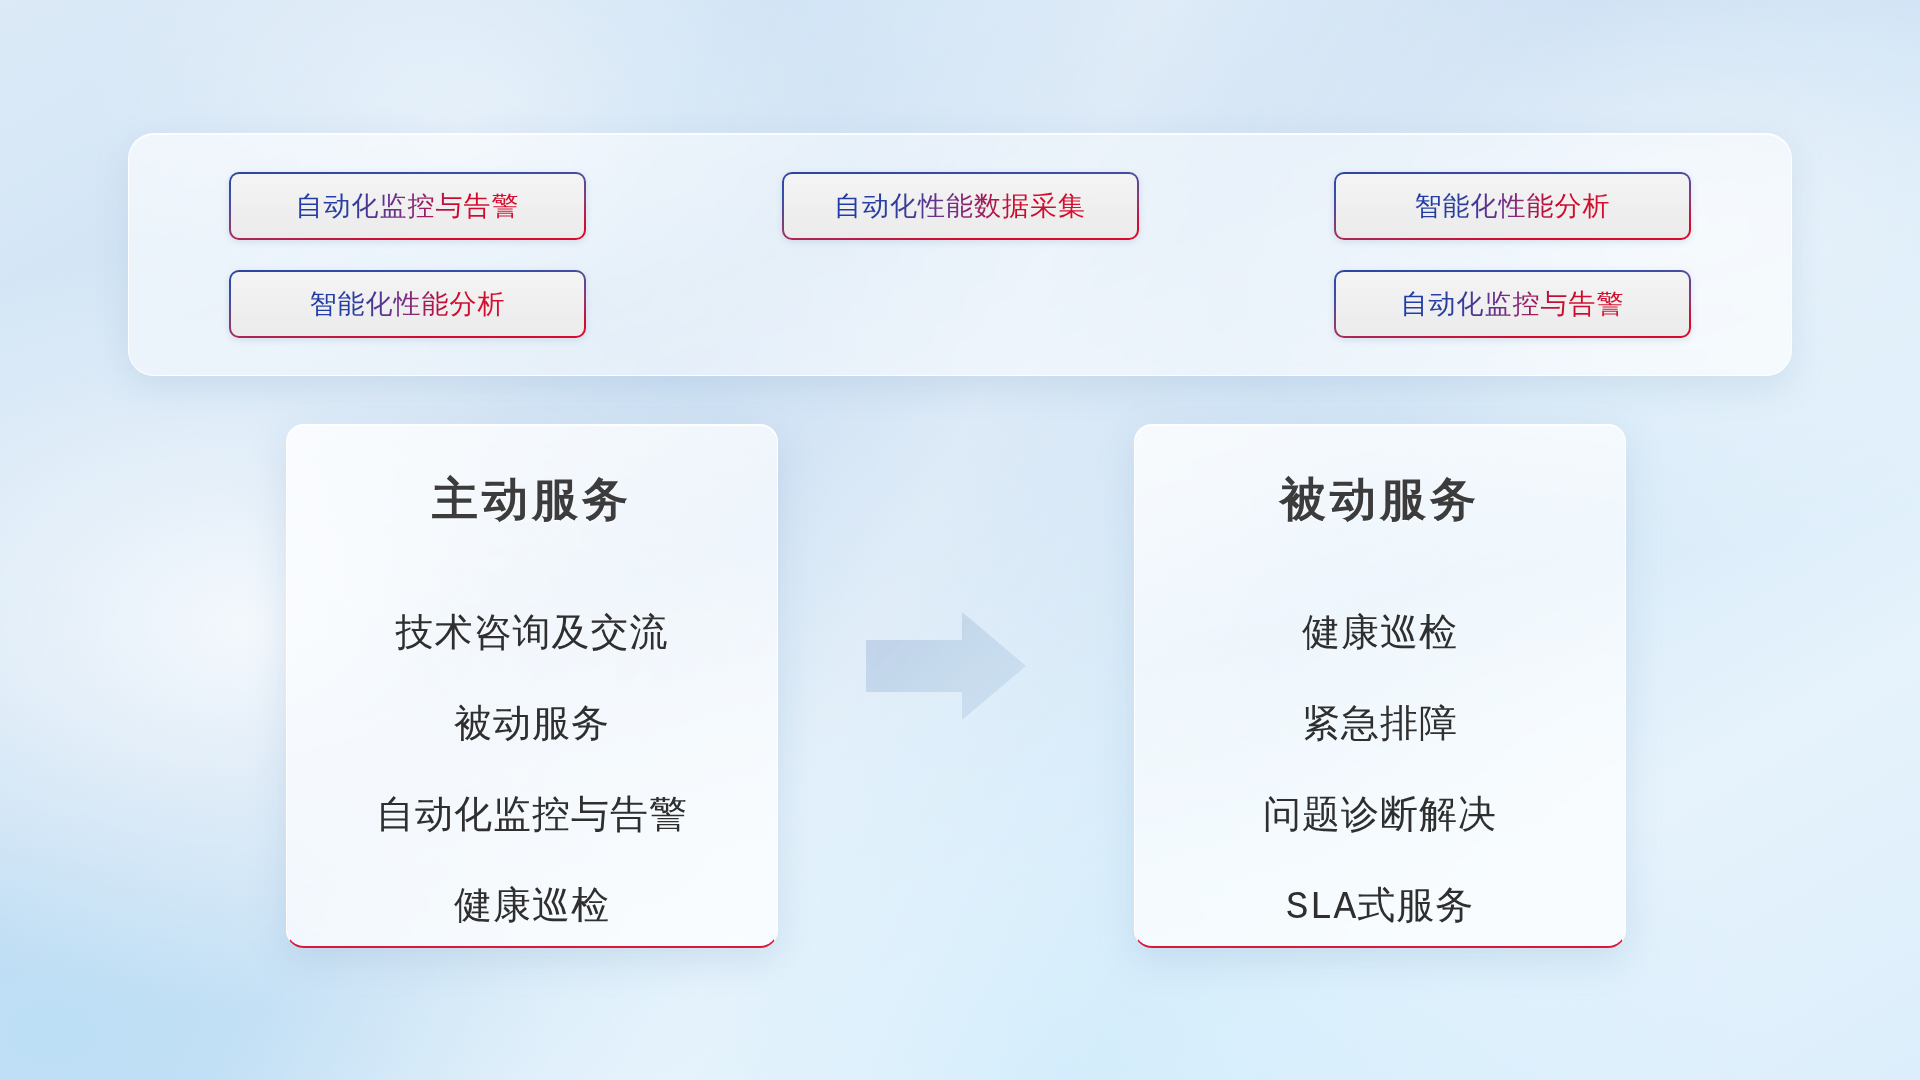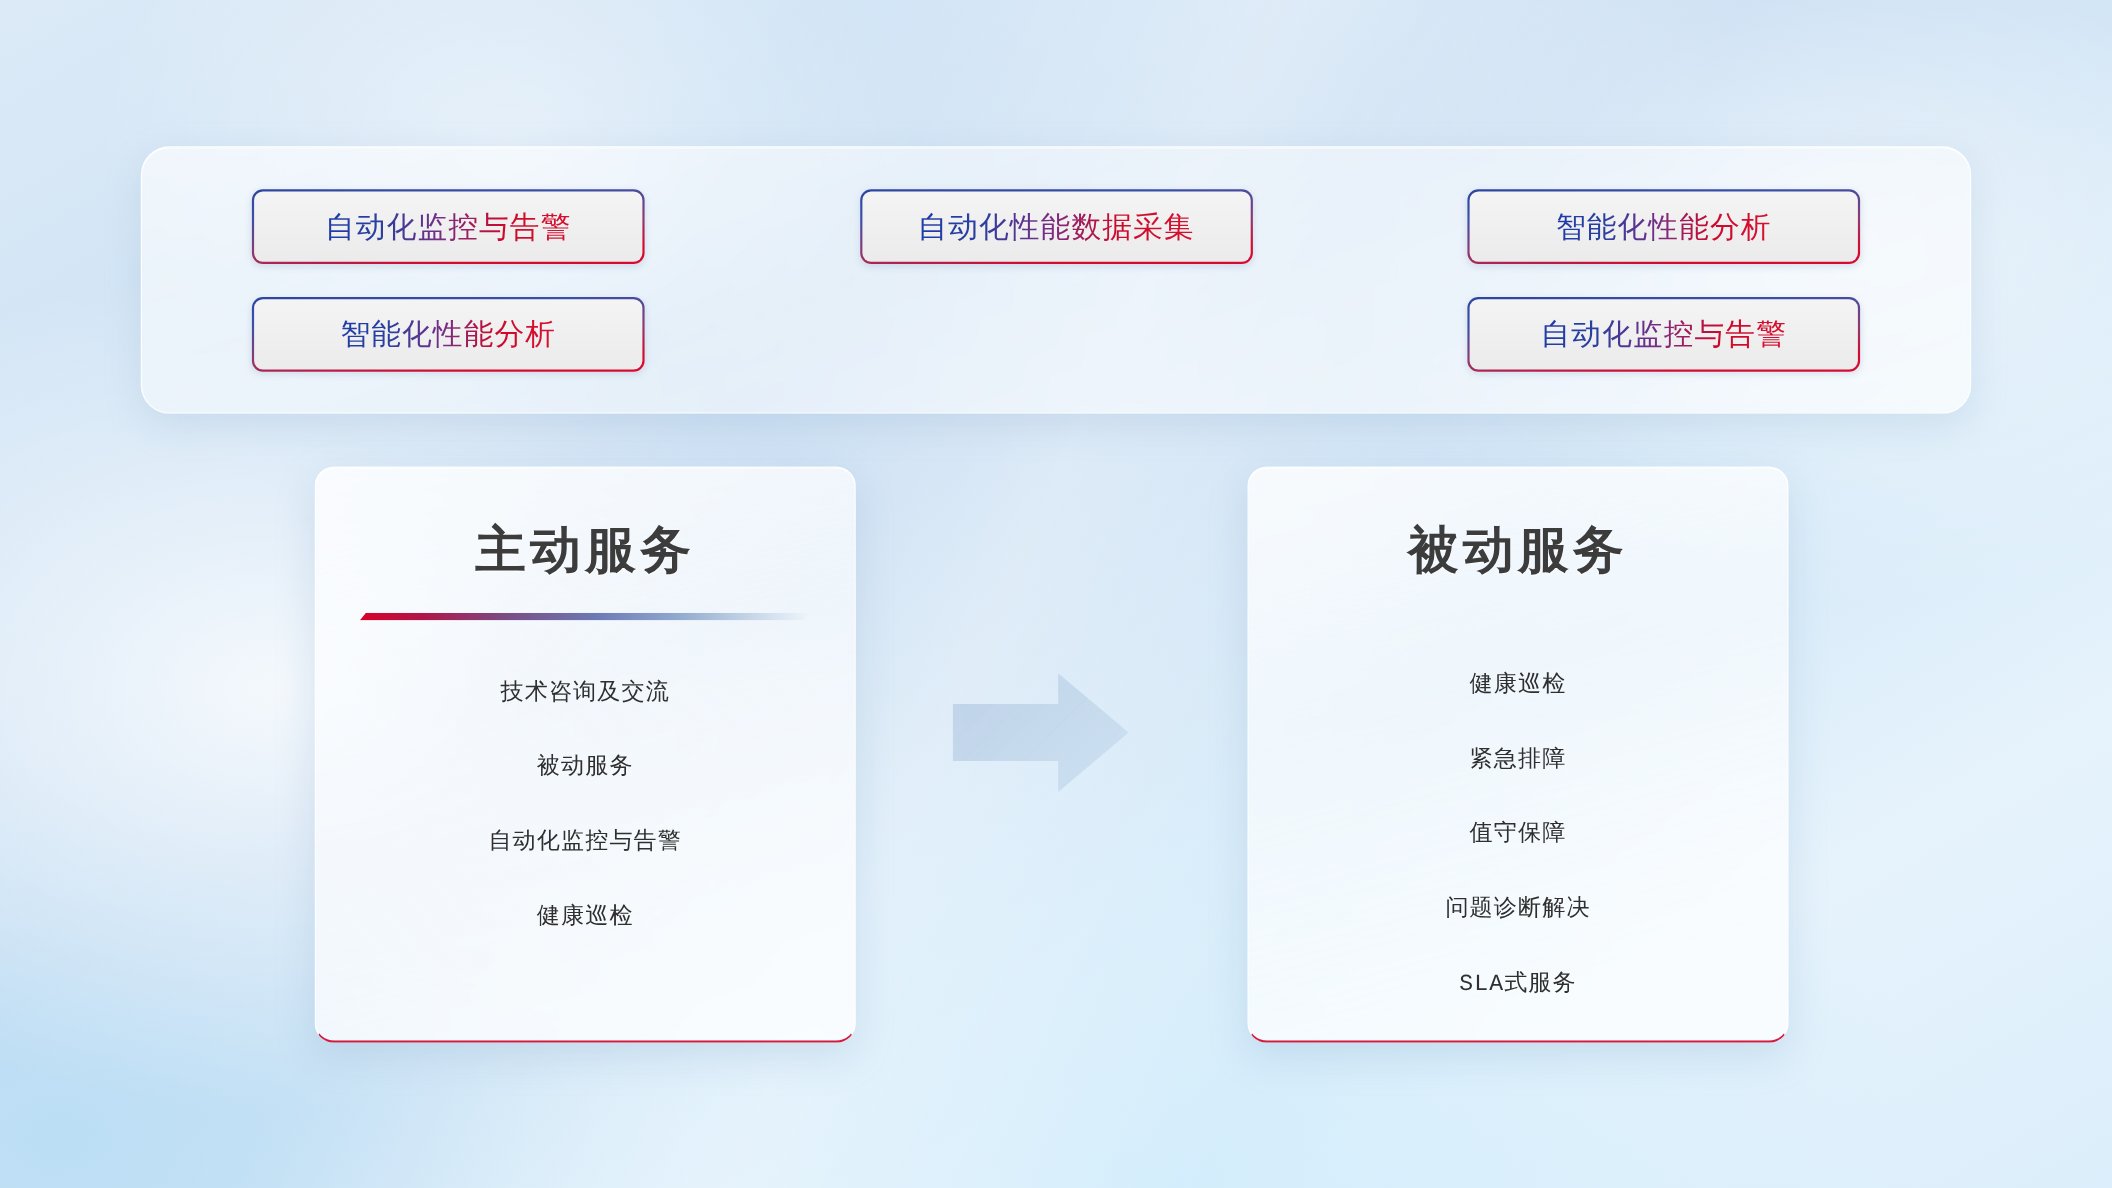--- a/index.html
+++ b/index.html
@@ -134,21 +134,21 @@
     clip-path: polygon(1.4% 0, 100% 0, 98.6% 100%, 0 100%);
   }
   .card-list {
     list-style: none;
     width: 100%;
     margin-top: 22px;
     display: flex;
     flex-direction: column;
   }
   .card-list li {
-    font-size: 21px;
+    font-size: 38px;
     color: #2f2f2f;
     text-align: center;
     padding: 20px 0;
     letter-spacing: 1px;
     white-space: nowrap;
   }
 
   
   .arrow {
     position: absolute;
@@ -216,19 +216,18 @@
   </div>
 
   <div class="arrow"></div>
 
   <div class="card card-right">
     <div class="card-title">被动服务</div>
     <div class="card-rule"></div>
     <ul class="card-list">
       <li>健康巡检</li>
       <li>紧急排障</li>
-      <li>值守保障</li>
       <li>问题诊断解决</li>
       <li>SLA式服务</li>
     </ul>
   </div>
 
 </div>
 
 </body></html>

